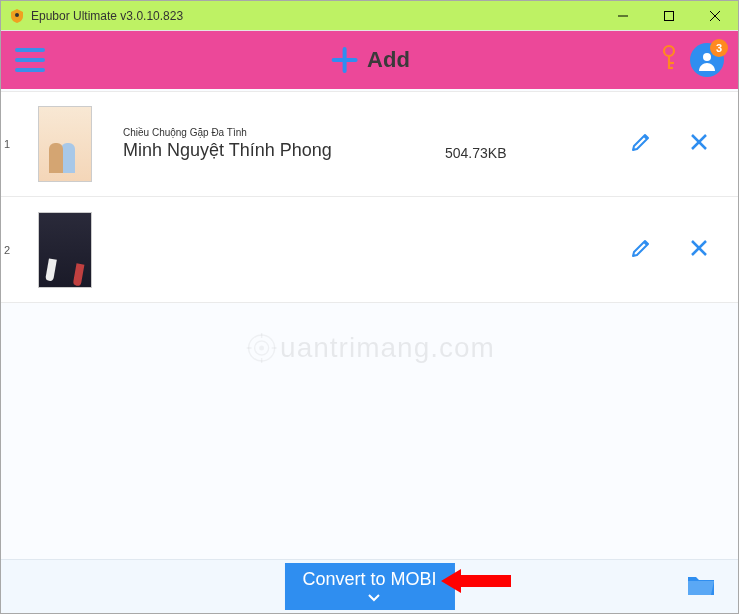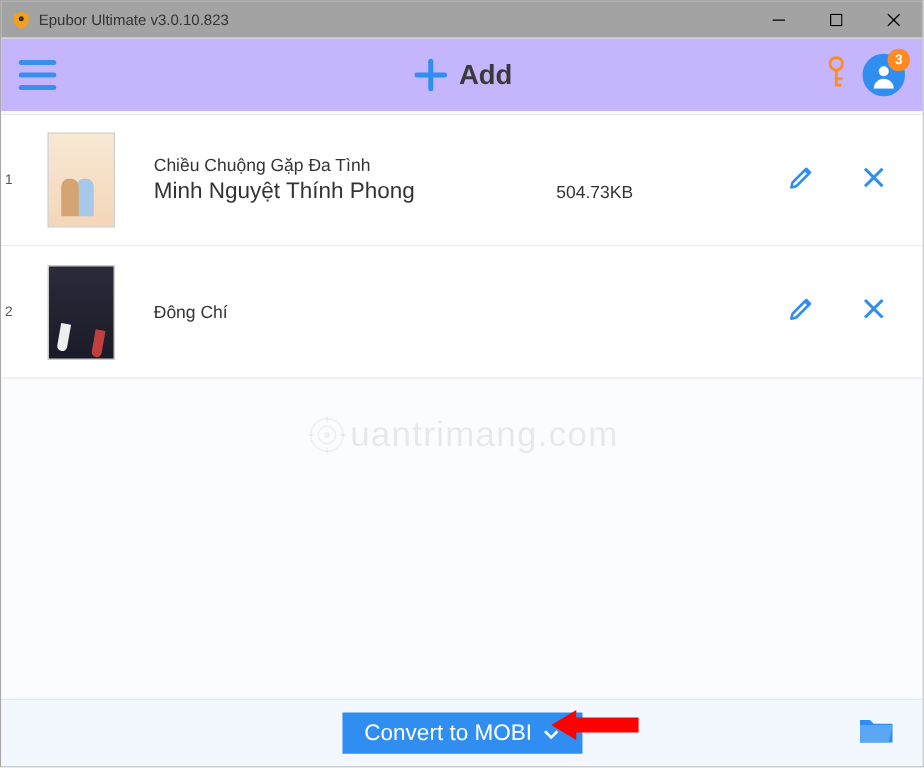--- a/index.html
+++ b/index.html
@@ -1,53 +1,53 @@
 <!DOCTYPE html>
 <html><head>
 <meta charset="utf-8">
 <style>
 * { margin: 0; padding: 0; box-sizing: border-box; font-family: "Segoe UI", Arial, sans-serif; }
 body { background: #fff; width: 739px; height: 614px; overflow: hidden; position: relative; }
 
 .window { width: 739px; height: 614px; border: 1px solid #a8a8a8; display: flex; flex-direction: column; }
 
-.titlebar { height: 30px; display: flex; align-items: center; background: #a3a3a3; border-bottom: 1px solid #e5e5e5; }
+.titlebar { height: 30px; display: flex; align-items: center; background: #bef264; border-bottom: 1px solid #e5e5e5; }
 .titlebar .t-icon { width: 16px; height: 16px; margin: 0 6px 0 8px; display: inline-flex; align-items: center; justify-content: center; }
 .titlebar .t-text { font-size: 12px; color: #333; flex: 1; }
 .titlebar .winbtn { width: 46px; height: 30px; display: flex; align-items: center; justify-content: center; font-size: 12px; color: #000; cursor: pointer; }
 
-.toolbar { height: 58px; background: #c4b5fd; display: flex; align-items: center; padding: 0 14px; position: relative; }
+.toolbar { height: 58px; background: #ec4899; display: flex; align-items: center; padding: 0 14px; position: relative; }
 .hamburger { width: 30px; height: 24px; display: flex; flex-direction: column; justify-content: space-between; cursor: pointer; }
 .hamburger span { display: block; height: 4px; background: #3b8fea; border-radius: 2px; }
 
 .addbtn { position: absolute; left: 50%; transform: translateX(-50%); display: flex; align-items: center; cursor: pointer; }
 .addbtn svg { margin-right: 8px; }
 .addbtn span { font-size: 22px; font-weight: 600; color: #3a3a3a; }
 
 .tr-icons { margin-left: auto; display: flex; align-items: center; gap: 10px; }
 .key-icon { cursor: pointer; }
 .avatar { width: 34px; height: 34px; position: relative; cursor: pointer; }
 .avatar .circ { width: 34px; height: 34px; border-radius: 50%; background: #2f8ef0; display: flex; align-items: center; justify-content: center; }
 .avatar .badge { position: absolute; top: -4px; right: -4px; width: 18px; height: 18px; border-radius: 50%; background: #ff8a1f; color: #fff; font-size: 11px; font-weight: 600; display: flex; align-items: center; justify-content: center; }
 
 .list { flex: 1; background: #fafcff; overflow: hidden; position: relative; }
 .row { display: flex; align-items: center; height: 106px; border-bottom: 1px solid #eaeaea; background: #fff; }
 .row:first-child { border-top: 1px solid #eaeaea; margin-top: 2px; }
 .rn { width: 14px; font-size: 11px; color: #555; text-align: left; padding-left: 3px; }
 .cover { width: 100px; display: flex; justify-content: center; }
 .cover .c { width: 54px; height: 76px; border: 1px solid #ccc; background: linear-gradient(160deg,#eee,#ddd); display: flex; align-items: center; justify-content: center; overflow: hidden; }
 .meta { width: 330px; padding-left: 8px; }
-.meta .bt { font-size: 14px; color: #333; line-height: 1.3; }
+.meta .bt { font-size: 10px; color: #333; line-height: 1.3; }
 .meta .ba { font-size: 18px; color: #333; line-height: 1.3; }
 .size { width: 130px; font-size: 14px; color: #333; margin-top: 17px; }
 .actions { flex: 1; display: flex; align-items: center; justify-content: flex-end; gap: 38px; padding-right: 30px; }
 .actions .ib { cursor: pointer; }
 
 .footer { height: 54px; background: #f2f8fe; display: flex; align-items: center; position: relative; border-top: 1px solid #e0e8f0; }
-.convert-btn { position: absolute; left: 50%; transform: translateX(-50%); background: #2f8ef0; color: #fff; font-size: 18px; padding: 6px 18px; display: flex; align-items: center; cursor: pointer; }
+.convert-btn { position: absolute; left: 50%; transform: translateX(-50%); background: #2f8ef0; color: #fff; font-size: 18px; padding: 6px 18px; display: flex; align-items: center; cursor: pointer; flex-direction: column; }
 .convert-btn .dd { margin-left: 8px; display: inline-flex; }
 .folder-btn { position: absolute; right: 22px; cursor: pointer; }
 
 .arrow-anno { position: absolute; bottom: 13px; left: 440px; pointer-events: none; }
 
 .watermark { position: absolute; left: 50%; top: 55%; transform: translate(-50%,-50%); color: rgba(0,0,0,0.08); font-size: 28px; font-weight: 500; pointer-events: none; display: flex; align-items: center; letter-spacing: 1px; }
 
 .cover1 { background: linear-gradient(180deg,#f8e8d4 0%, #f4d6b8 100%) !important; position: relative; }
 .cover1::after { content: ""; position: absolute; bottom: 8px; left: 10px; width: 14px; height: 30px; background: #d4a572; border-radius: 6px 6px 0 0; box-shadow: 12px 0 0 #a8c8e8; }
 .cover2 { background: linear-gradient(180deg,#2a2a3a 0%, #1a1a28 100%) !important; position: relative; }
@@ -144,21 +144,20 @@
         </div>
       </div>
     </div>
 
     <div class="row">
       <div class="rn">2</div>
       <div class="cover">
           <div class="c cover2"></div>
         </div>
       <div class="meta">
-        <div class="bt">Đông Chí</div>
       </div>
       <div class="actions">
         <div class="ib">
           <svg width="22" height="22" viewBox="0 0 22 22">
               <path d="M3 19l1-4 11-11 3 3-11 11-4 1z M14 5l3 3" fill="none" stroke="#2f8ef0" stroke-width="2" stroke-linejoin="round"></path>
             </svg>
         </div>
         <div class="ib">
           <svg width="18" height="18" viewBox="0 0 18 18">
               <line x1="2" y1="2" x2="16" y2="16" stroke="#2f8ef0" stroke-width="2.5"></line>

